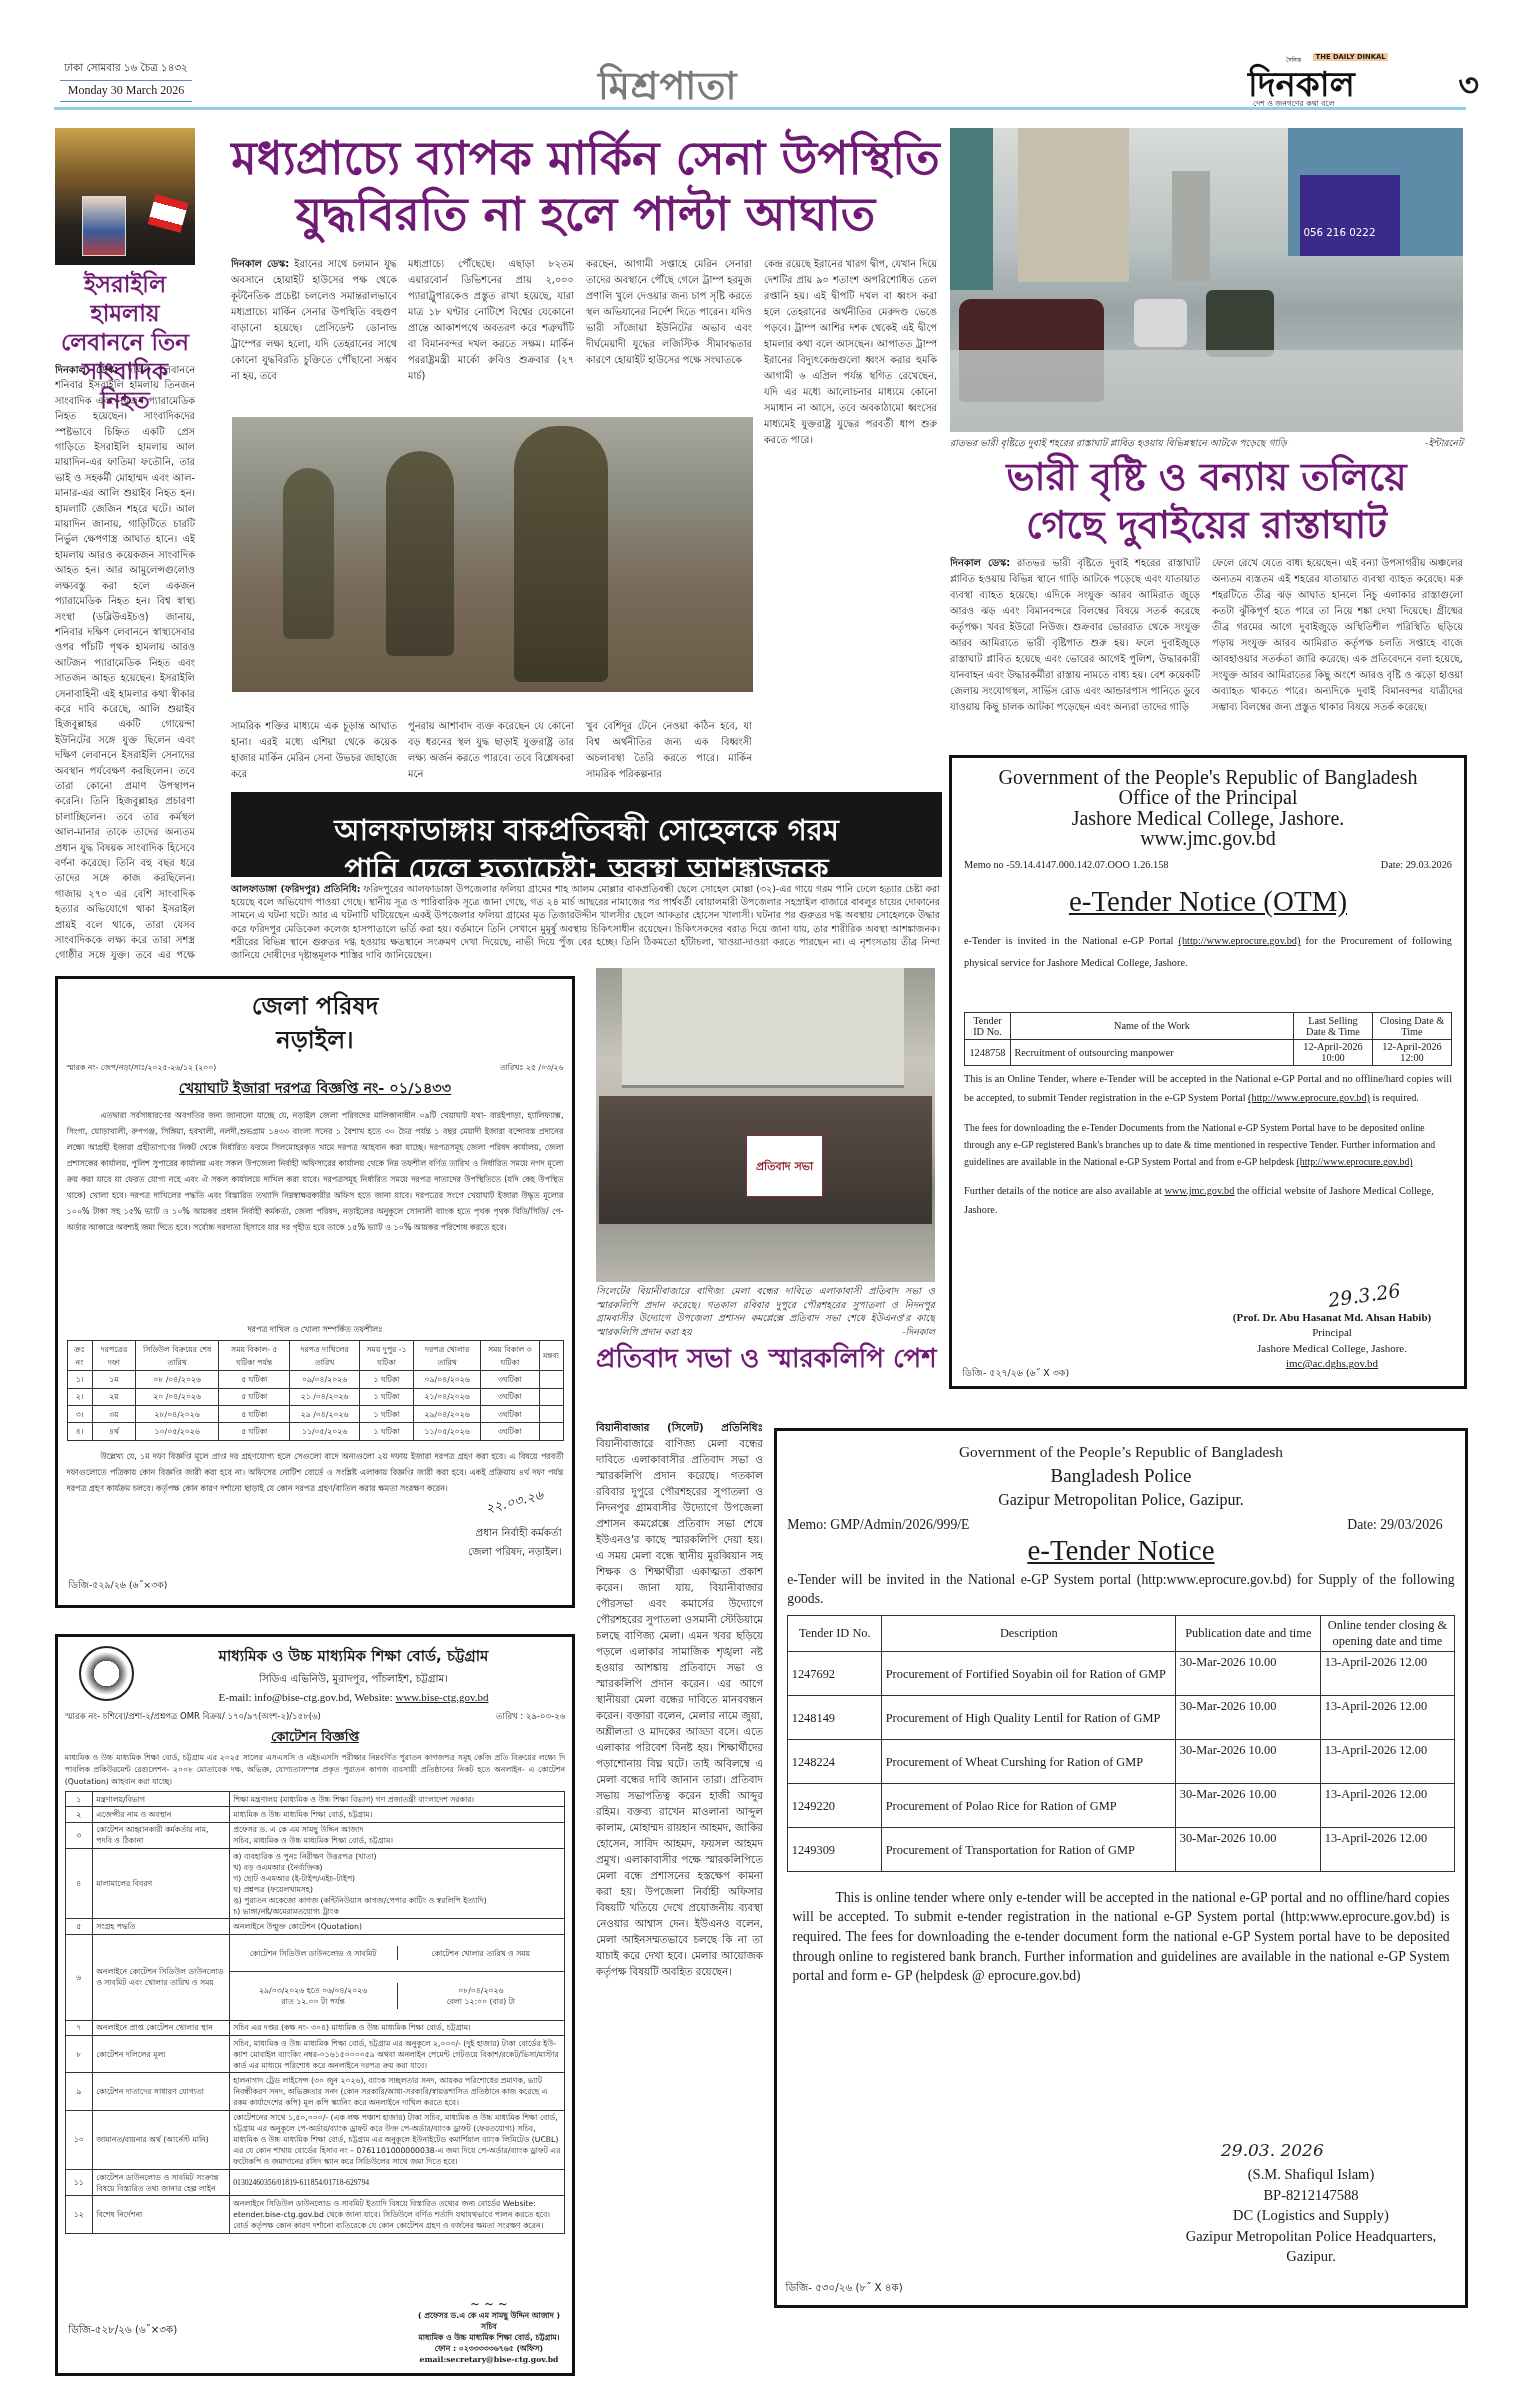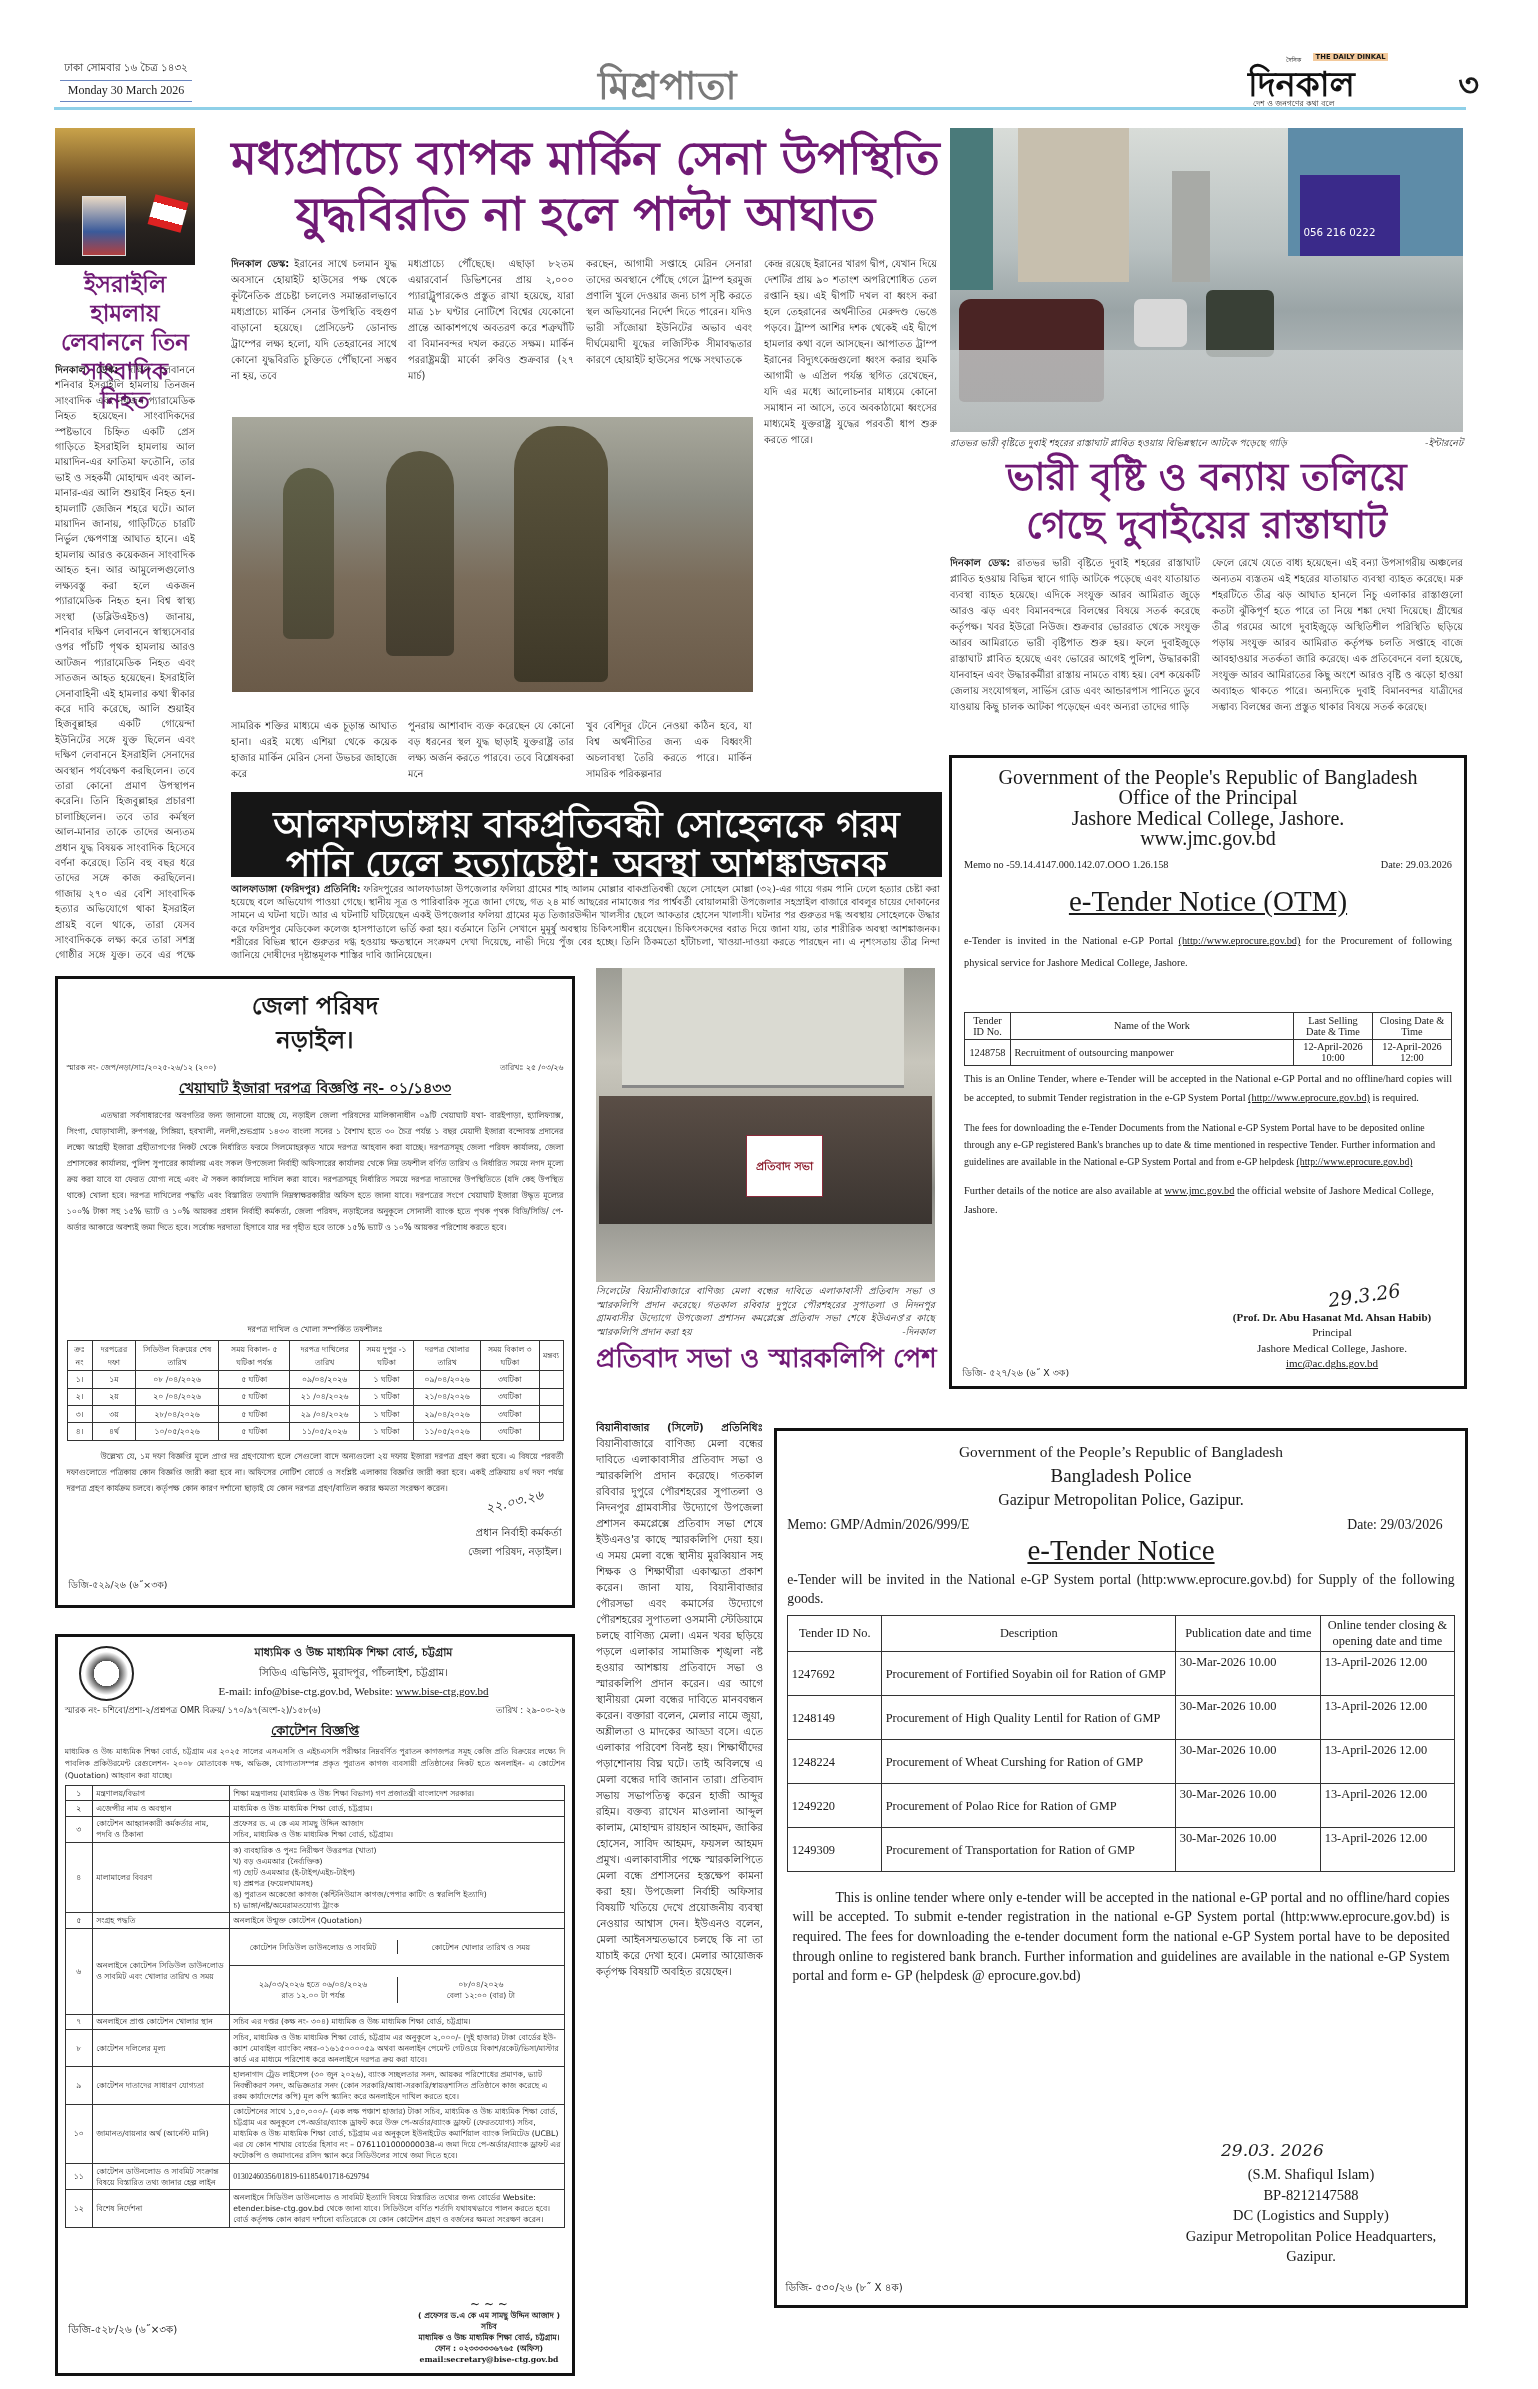--- a/index.html
+++ b/index.html
@@ -72,21 +72,21 @@
 <div class="abs photo" style="left:232px;top:417px;width:521px;height:275px;background:linear-gradient(180deg,#a8a89c 0%,#8a8a80 30%,#7a6c5a 60%,#6a5a48 100%)">
   <div class="abs" style="left:51px;top:51px;width:51px;height:171px;background:linear-gradient(180deg,#5a5a40,#4a4634);border-radius:26px 26px 6.8px 6.8px;opacity:.9"></div>
   <div class="abs" style="left:154px;top:34px;width:68px;height:205px;background:linear-gradient(180deg,#545038,#403a2c);border-radius:34px 34px 6.8px 6.8px;opacity:.9"></div>
   <div class="abs" style="left:282px;top:8.5px;width:94px;height:256px;background:linear-gradient(180deg,#5c563e,#3e3828);border-radius:43px 43px 6.8px 6.8px"></div>
 </div>
 
 <div class="col" style="left:231px;top:718px;width:166px;height:68px;overflow:hidden">সামরিক শক্তির মাধ্যমে এক চূড়ান্ত আঘাত হানা। এরই মধ্যে এশিয়া থেকে কয়েক হাজার মার্কিন মেরিন সেনা উভচর জাহাজে করে</div>
 <div class="col" style="left:408px;top:718px;width:166px;height:68px;overflow:hidden">পুনরায় আশাবাদ ব্যক্ত করেছেন যে কোনো বড় ধরনের স্থল যুদ্ধ ছাড়াই যুক্তরাষ্ট্র তার লক্ষ্য অর্জন করতে পারবে। তবে বিশ্লেষকরা মনে</div>
 <div class="col" style="left:586px;top:718px;width:166px;height:68px;overflow:hidden">খুব বেশিদূর টেনে নেওয়া কঠিন হবে, যা বিশ্ব অর্থনীতির জন্য এক বিধ্বংসী অচলাবস্থা তৈরি করতে পারে। মার্কিন সামরিক পরিকল্পনার</div>
 
-<div class="abs" style="left:231px;top:792px;width:711px;height:85px;background:#161616;color:#fff;text-align:center;font-weight:bold;font-size:36px;line-height:39px;padding-top:13px">
+<div class="abs" style="left:231px;top:792px;width:711px;height:85px;background:#161616;color:#fff;text-align:center;font-weight:bold;font-size:29px;line-height:39px;padding-top:19px">
   <div>আলফাডাঙ্গায় বাকপ্রতিবন্ধী সোহেলকে গরম</div>
   <div>পানি ঢেলে হত্যাচেষ্টা: অবস্থা আশঙ্কাজনক</div>
 </div>
 <div class="col" style="left:231px;top:882px;width:709px;height:79px;overflow:hidden;font-size:9.4px;line-height:13.2px">
   <b>আলফাডাঙ্গা (ফরিদপুর) প্রতিনিধি:</b>
   <span>ফরিদপুরের আলফাডাঙ্গা উপজেলার ফলিয়া গ্রামের শাহ আলম মোল্লার বাকপ্রতিবন্ধী ছেলে সোহেল মোল্লা (৩২)-এর গায়ে গরম পানি ঢেলে হত্যার চেষ্টা করা হয়েছে বলে অভিযোগ পাওয়া গেছে। স্থানীয় সূত্র ও পারিবারিক সূত্রে জানা গেছে, গত ২৪ মার্চ আছরের নামাজের পর পার্শ্ববর্তী বোয়ালমারী উপজেলার সহস্রাইল বাজারে বাবলুর চায়ের দোকানের সামনে এ ঘটনা ঘটে। আর এ ঘটনাটি ঘটিয়েছেন একই উপজেলার ফলিয়া গ্রামের মৃত তিজারউদ্দীন খালসীর ছেলে আকতার হোসেন খালাসী। ঘটনার পর গুরুতর দগ্ধ অবস্থায় সোহেলকে উদ্ধার করে ফরিদপুর মেডিকেল কলেজ হাসপাতালে ভর্তি করা হয়। বর্তমানে তিনি সেখানে মুমূর্ষু অবস্থায় চিকিৎসাধীন রয়েছেন। চিকিৎসকদের বরাত দিয়ে জানা যায়, তার শারীরিক অবস্থা আশঙ্কাজনক। শরীরের বিভিন্ন স্থানে গুরুতর দগ্ধ হওয়ায় ক্ষতস্থানে সংক্রমণ দেখা দিয়েছে, নাভী দিয়ে পুঁজ বের হচ্ছে। তিনি ঠিকমতো হাঁটাচলা, খাওয়া-দাওয়া করতে পারছেন না। এ নৃশংসতায় তীব্র নিন্দা জানিয়ে দোষীদের দৃষ্টান্তমূলক শাস্তির দাবি জানিয়েছেন।</span>
 </div>
 
 <div class="abs photo" style="left:950px;top:128px;width:513px;height:304px;background:linear-gradient(180deg,#d8dcd8 0%,#b8c0c0 40%,#9aa4a6 60%,#c8cccc 100%)">
   <div class="abs" style="left:68px;top:0;width:111px;height:154px;background:#c7bfae"></div>
@@ -264,21 +264,21 @@
   <div>প্রতিবাদ সভা ও স্মারকলিপি পেশ</div>
 </div>
 <div class="col" style="left:596px;top:1419px;width:167px;height:949px;overflow:hidden;font-size:10.3px;line-height:16px">
   <b>বিয়ানীবাজার (সিলেট) প্রতিনিধিঃ</b>
   <span>বিয়ানীবাজারে বাণিজ্য মেলা বন্ধের দাবিতে এলাকাবাসীর প্রতিবাদ সভা ও স্মারকলিপি প্রদান করেছে। গতকাল রবিবার দুপুরে পৌরশহরের সুপাতলা ও নিদনপুর গ্রামবাসীর উদ্যোগে উপজেলা প্রশাসন কমপ্লেক্সে প্রতিবাদ সভা শেষে ইউএনও'র কাছে স্মারকলিপি দেয়া হয়। এ সময় মেলা বন্ধে স্থানীয় মুরব্বিয়ান সহ শিক্ষক ও শিক্ষার্থীরা একাত্মতা প্রকাশ করেন। জানা যায়, বিয়ানীবাজার পৌরসভা এবং কমার্সের উদ্যোগে পৌরশহরের সুপাতলা ওসমানী স্টেডিয়ামে চলছে বাণিজ্য মেলা। এমন খবর ছড়িয়ে পড়লে এলাকার সামাজিক শৃঙ্খলা নষ্ট হওয়ার আশঙ্কায় প্রতিবাদে সভা ও স্মারকলিপি প্রদান করেন। এর আগে স্থানীয়রা মেলা বন্ধের দাবিতে মানববন্ধন করেন। বক্তারা বলেন, মেলার নামে জুয়া, অশ্লীলতা ও মাদকের আড্ডা বসে। এতে এলাকার পরিবেশ বিনষ্ট হয়। শিক্ষার্থীদের পড়াশোনায় বিঘ্ন ঘটে। তাই অবিলম্বে এ মেলা বন্ধের দাবি জানান তারা। প্রতিবাদ সভায় সভাপতিত্ব করেন হাজী আব্দুর রহিম। বক্তব্য রাখেন মাওলানা আব্দুল কালাম, মোহাম্মদ রায়হান আহমদ, জাকির হোসেন, সাবিদ আহমদ, ফয়সল আহমদ প্রমুখ। এলাকাবাসীর পক্ষে স্মারকলিপিতে মেলা বন্ধে প্রশাসনের হস্তক্ষেপ কামনা করা হয়। উপজেলা নির্বাহী অফিসার বিষয়টি খতিয়ে দেখে প্রয়োজনীয় ব্যবস্থা নেওয়ার আশ্বাস দেন। ইউএনও বলেন, মেলা আইনসম্মতভাবে চলছে কি না তা যাচাই করে দেখা হবে। মেলার আয়োজক কর্তৃপক্ষ বিষয়টি অবহিত রয়েছেন।</span>
 </div>
 
 <div class="abs box" style="left:55px;top:1634px;width:520px;height:742px;padding:6.8px 6.8px;font-size:8px">
   <div class="abs" style="left:20.5px;top:8.5px;width:55px;height:55px;border:2.6px solid #222;border-radius:50%;background:radial-gradient(circle,#fff 35%,#555 36%,#fff 60%)"></div>
   <div style="margin-left:77px;text-align:center">
-    <div style="font-size:11px;font-weight:bold">মাধ্যমিক ও উচ্চ মাধ্যমিক শিক্ষা বোর্ড, চট্টগ্রাম</div>
+    <div style="font-size:15px;font-weight:bold">মাধ্যমিক ও উচ্চ মাধ্যমিক শিক্ষা বোর্ড, চট্টগ্রাম</div>
     <div style="font-size:10.3px;margin-top:2.6px">সিডিএ এভিনিউ, মুরাদপুর, পাঁচলাইশ, চট্টগ্রাম।</div>
     <div class="serif" style="font-size:11px;margin-top:2.6px">
       <span>E-mail: info@bise-ctg.gov.bd, Website: </span><u>www.bise-ctg.gov.bd</u>
     </div>
   </div>
   <div style="display:flex;justify-content:space-between;font-size:8.5px;margin-top:6.8px">
     <span>স্মারক নং- চশিবো/প্রশা-২/প্রশ্নপত্র OMR বিক্রয়/ ১৭০/৯৭(অংশ-২)/১৫৮(৬)</span>
     <span>তারিখ : ২৯-০৩-২৬</span>
   </div>
   <div style="text-align:center;font-size:13px;font-weight:bold;text-decoration:underline;margin:3.4px 0">কোটেশন বিজ্ঞপ্তি</div>

